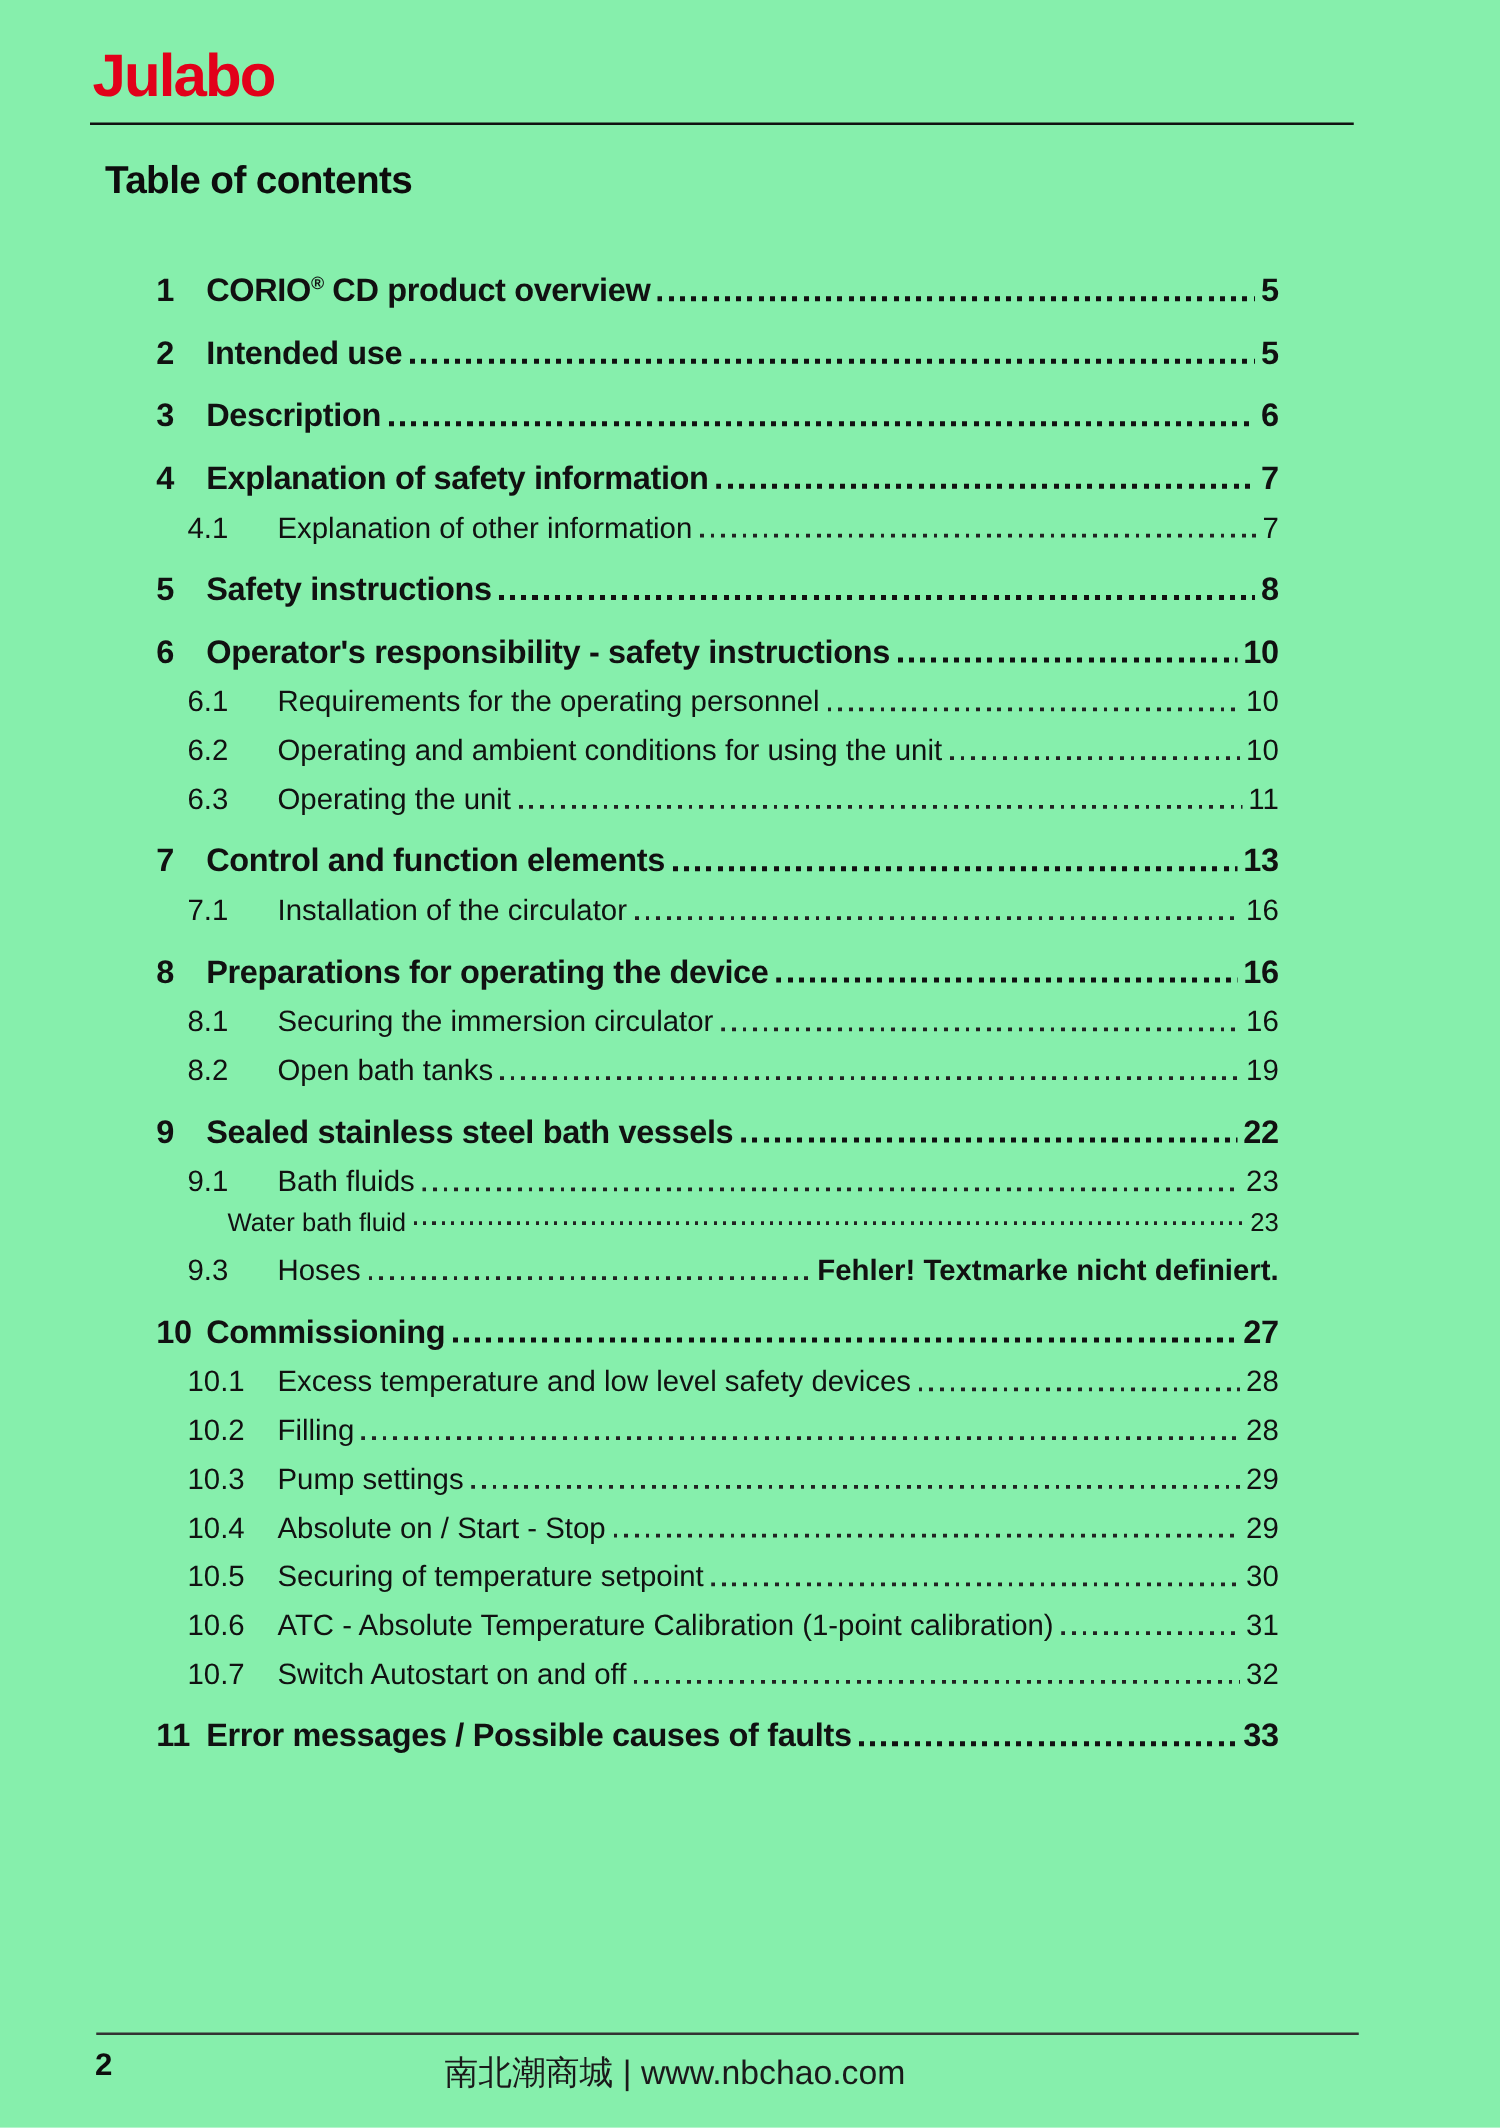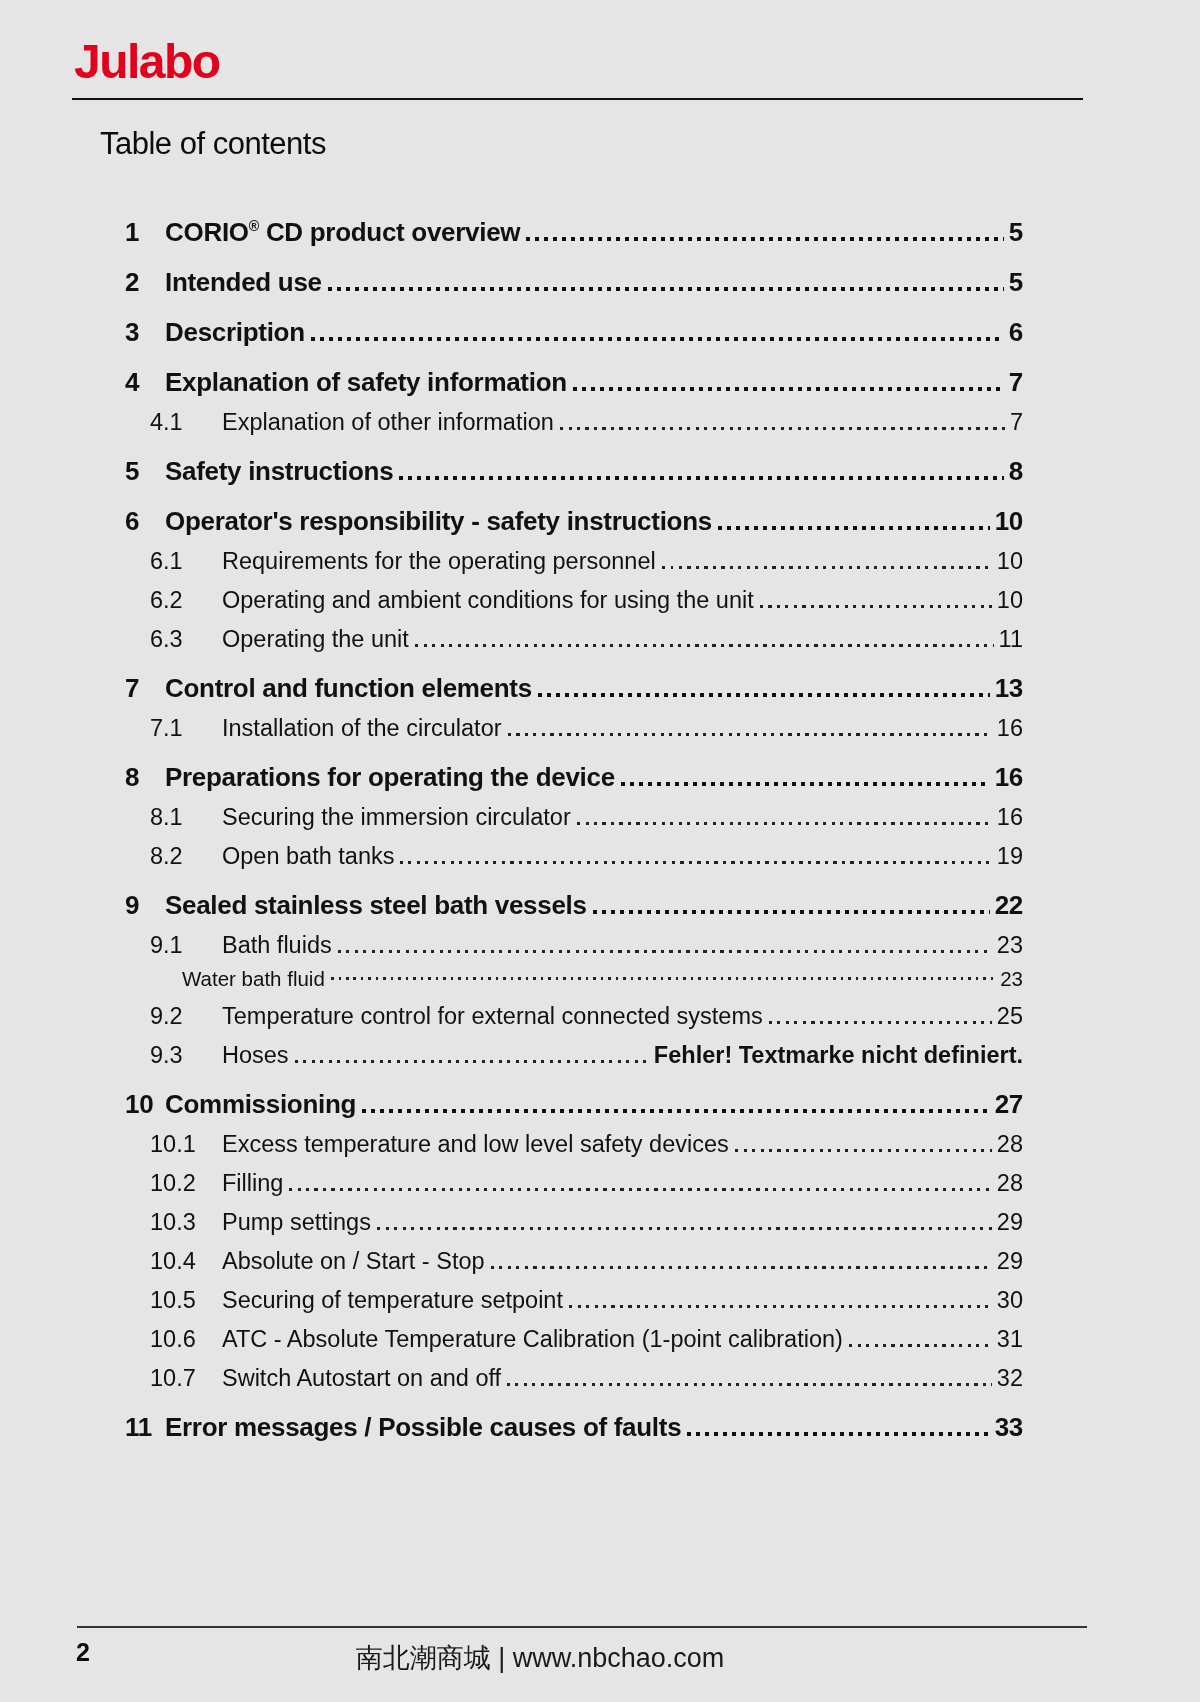--- a/index.html
+++ b/index.html
@@ -4,38 +4,38 @@
 <style>
   * { box-sizing: border-box; margin: 0; padding: 0; }
   html, body { background: #ffffff; }
   body {
     width: 1200px; height: 1702px;
     font-family: "Liberation Sans", sans-serif;
     color: #111111;
     position: relative;
     overflow: hidden;
   }
-  .page { position: absolute; inset: 0; background: #e5e5e5; }
+  .page { position: absolute; inset: 0; background: #86efac; }
 
   
   .logo {
     position: absolute; top: 34px; left: 74px;
     font-size: 48px; font-weight: 800;
     letter-spacing: -1.5px;
     color: #e2001a;
   }
   .header-rule {
     position: absolute; top: 98px; left: 72px;
     width: 1011px; height: 2px; background: #111111;
   }
 
   
   .page-title {
-    position: absolute; top: 126px; left: 100px;
-    font-size: 31px; font-weight: normal; color: #0d0d0d;
+    position: absolute; top: 126px; left: 84px;
+    font-size: 31px; font-weight: bold; color: #0d0d0d;
     letter-spacing: -0.5px;
   }
 
   
   .toc {
     position: absolute; top: 216px; left: 125px;
     width: 898px;
   }
   .toc-row { display: flex; align-items: baseline; }
   .toc-row .num { flex: 0 0 auto; white-space: nowrap; }
@@ -210,26 +210,20 @@
         <span class="title">Bath fluids</span>
         <span class="leader"></span>
         <span class="pg">23</span>
       </div>
       <div class="toc-row lvl3">
         <span class="title">Water bath fluid</span>
         <span class="leader"></span>
         <span class="pg">23</span>
       </div>
       <div class="toc-row lvl2">
-        <span class="num">9.2</span>
-        <span class="title">Temperature control for external connected systems</span>
-        <span class="leader"></span>
-        <span class="pg">25</span>
-      </div>
-      <div class="toc-row lvl2">
         <span class="num">9.3</span>
         <span class="title">Hoses</span>
         <span class="leader"></span>
         <span class="pg bold-pg">Fehler! Textmarke nicht definiert.</span>
       </div>
       <div class="toc-row lvl1">
         <span class="num">10</span>
         <span class="title">Commissioning</span>
         <span class="leader"></span>
         <span class="pg bold-pg">27</span>

